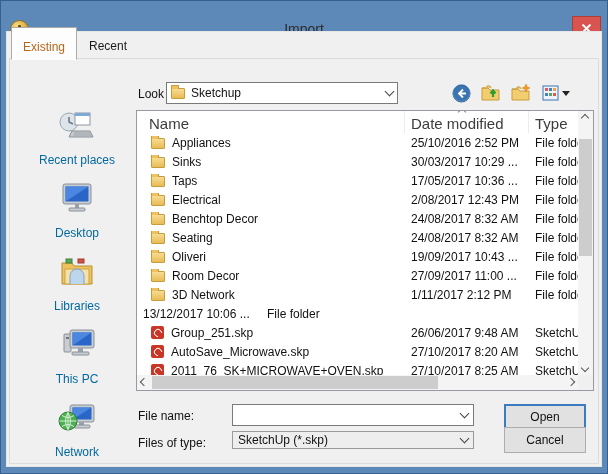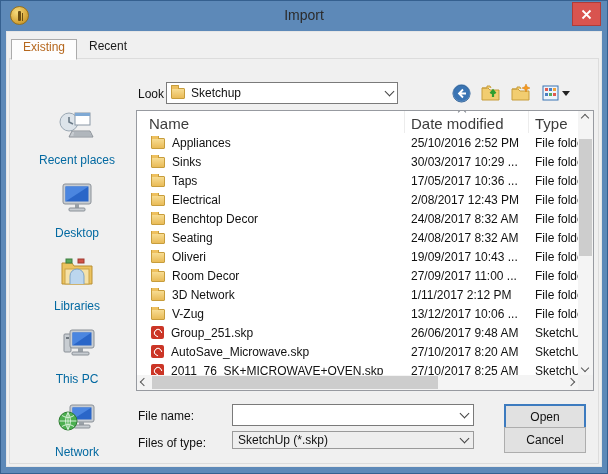--- a/index.html
+++ b/index.html
@@ -1,30 +1,30 @@
 <!DOCTYPE html>
 <html><head>
 <meta charset="utf-8">
 <style>
   html,body{margin:0;padding:0;background:#c9d6e4;font-family:"Liberation Sans","DejaVu Sans",sans-serif;}
   *{box-sizing:border-box;}
   .window{position:relative;width:608px;height:474px;background:#5d89b8;border:1px solid #35608f;overflow:hidden;}
   
-  .titlebar{position:absolute;top:0;left:0;right:0;height:20px;}
+  .titlebar{position:absolute;top:14px;left:0;right:0;height:20px;}
   .app-icon{position:absolute;left:9px;top:5px;width:19px;height:19px;border-radius:50%;
     background:radial-gradient(circle at 35% 30%,#f7dc7e,#d8a93c 60%,#b4861f);border:1px solid #96701a;}
   .app-icon::after{content:"";position:absolute;left:7px;top:4px;width:3px;height:10px;background:#6b4e12;border-radius:1px;box-shadow:3px 1px 0 -1px #6b4e12;}
   .win-title{position:absolute;left:0;right:0;top:6px;text-align:center;font-size:14px;color:#2b2b2b;}
   .close-btn{position:absolute;right:6px;top:1px;width:29px;height:24px;background:#d9544f;border:1px solid #b03c38;
     display:flex;align-items:center;justify-content:center;cursor:pointer;}
   
   .dialog-body{position:absolute;top:30px;left:5px;right:5px;bottom:6px;background:#f0f0f0;border:1px solid #e6e6e6;}
   
   .tabstrip{position:absolute;top:3px;left:4px;height:24px;display:flex;align-items:flex-end;z-index:2;}
-  .tab{padding:0 11px 5px 11px;font-size:12px;color:#1a1a1a;border:1px solid transparent;cursor:pointer;margin-top:30px;}
+  .tab{padding:12px 11px 5px 11px;font-size:12px;color:#1a1a1a;border:1px solid transparent;cursor:pointer;margin-top:30px;}
   .tab.selected{background:#fdfdfd;border:1px solid #ababab;border-bottom:1px solid #fdfdfd;color:#b5671d;margin-bottom:-1px;}
   .tab-page{position:absolute;top:26px;left:2px;right:2px;bottom:2px;background:#f0f0f0;border:1px solid #dcdcdc;}
   
   .lookin-label{position:absolute;left:128px;top:28px;font-size:12px;color:#111;}
   .lookin-combo{position:absolute;left:156px;top:23px;width:232px;height:22px;background:#fff;border:1px solid #7a7a7a;
     display:flex;align-items:center;padding:0 4px;cursor:pointer;}
   .lookin-combo .label-text{font-size:12px;color:#111;margin-left:6px;flex:1;}
   .chev{width:7px;height:7px;border-right:1.5px solid #444;border-bottom:1.5px solid #444;transform:rotate(45deg);margin-top:-4px;}
   .toolbar{position:absolute;left:440px;top:23px;height:22px;display:flex;align-items:center;gap:8px;}
   .tool{width:22px;height:22px;display:flex;align-items:center;justify-content:center;cursor:pointer;}
@@ -285,24 +285,20 @@
   <div class="frow">
     <span class="fcell name">
       <span class="ficon icon-folder"></span>
       <span class="fname">3D Network</span>
     </span>
     <span class="fcell date">1/11/2017 2:12 PM</span>
     <span class="fcell type">File folder</span>
   </div>
 
   <div class="frow">
-    <span class="fcell name">
-      <span class="ficon icon-folder"></span>
-      <span class="fname">V-Zug</span>
-    </span>
     <span class="fcell date">13/12/2017 10:06 ...</span>
     <span class="fcell type">File folder</span>
   </div>
 
   <div class="frow">
     <span class="fcell name">
       <span class="ficon icon-skp"></span>
       <span class="fname">Group_251.skp</span>
     </span>
     <span class="fcell date">26/06/2017 9:48 AM</span>

